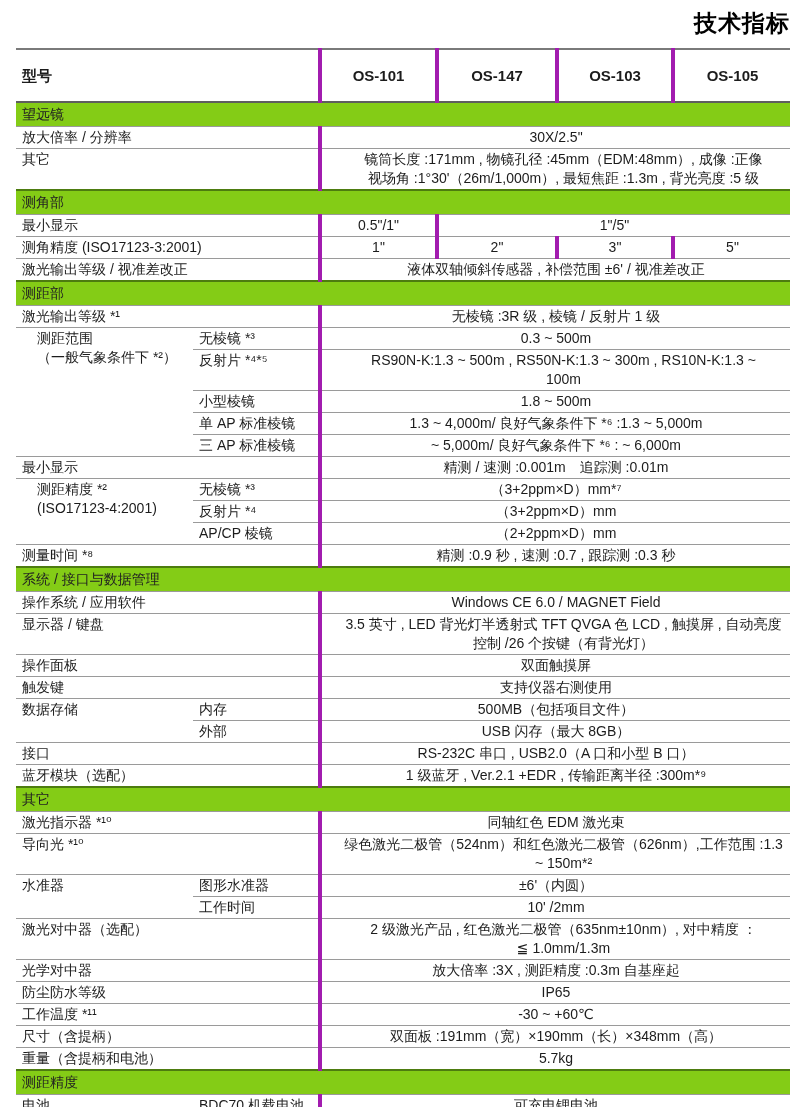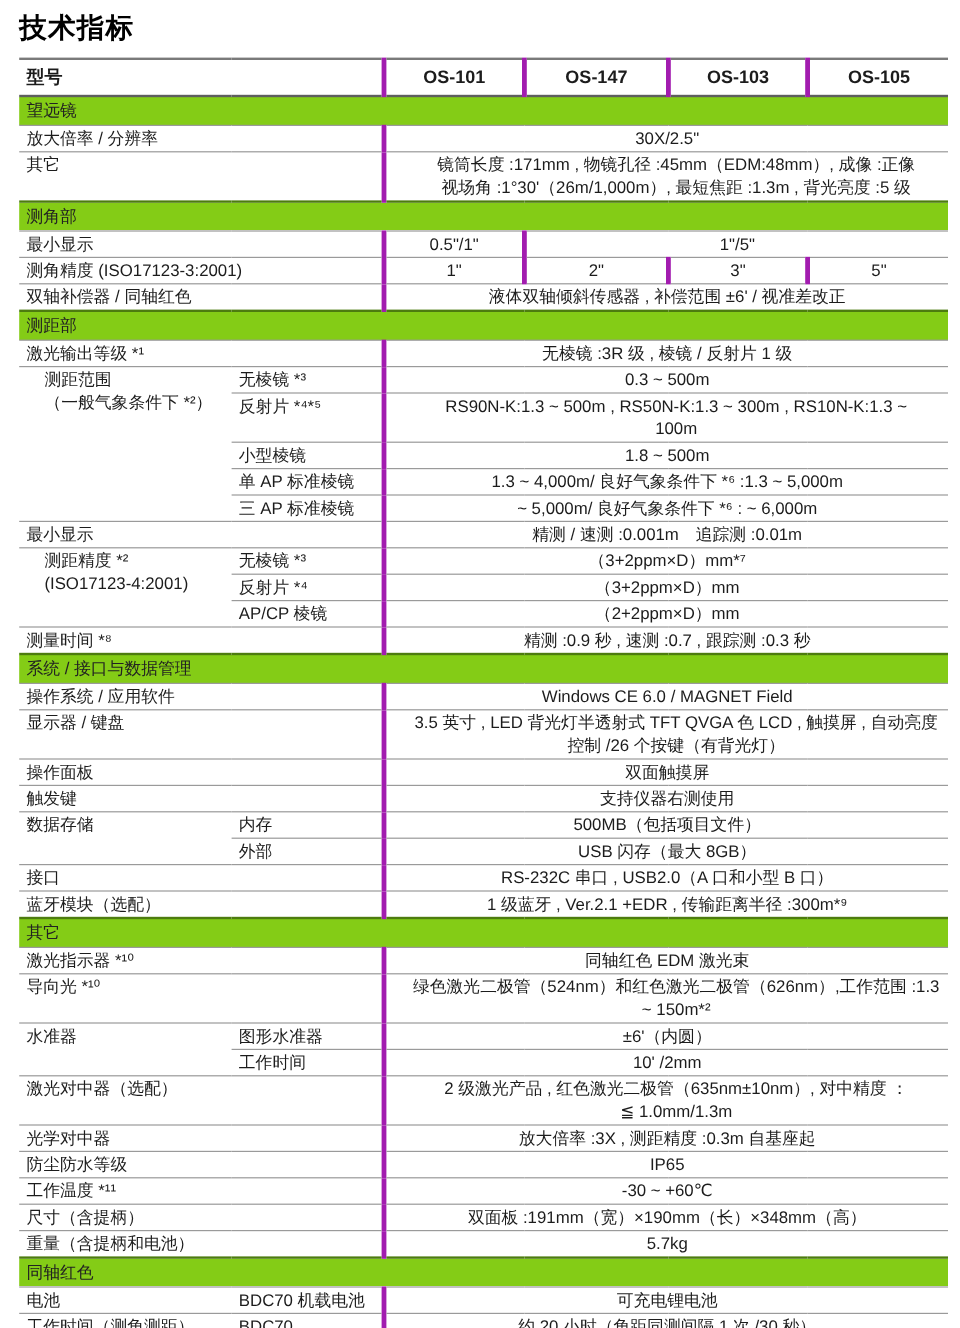--- a/index.html
+++ b/index.html
@@ -4,38 +4,38 @@
 <style>
   html,body{margin:0;padding:0;background:#ffffff;}
   body{
     width:800px;height:1107px;overflow:hidden;
     font-family:"Liberation Sans","DejaVu Sans",sans-serif;
     color:#1c1c1c;
   }
   .wrap{padding:6px 10px 0 16px;}
   h1{
     font-size:23px;line-height:26px;font-weight:bold;color:#000;
-    margin:4px 0 12px 0;letter-spacing:1px;
+    margin:4px 0 12px 0;letter-spacing:1px;text-align:right;
   }
   table.spec{
     border-collapse:collapse;table-layout:fixed;width:774px;
     font-size:14px;
     border-top:2px solid #7a7a7a;
     border-bottom:3px solid #565656;
   }
   col.cA{width:177px;} col.cB{width:127px;}
   col.cC{width:117px;} col.cD{width:120px;}
   col.cE{width:116px;} col.cF{width:117px;}
   td{
     border-top:1px solid #9a9a9a;
     padding:1px 6px;line-height:19px;vertical-align:middle;
     overflow:hidden;
   }
   tr.head td{
-    font-weight:bold;font-size:15px;padding:5px 6px;
+    font-weight:bold;font-size:15px;padding:16px 6px;
     border-bottom:2px solid #5e5e5e;
   }
   tr.section td{
     background:#84cc16;border-top:2px solid #4d7c0f;
     padding:2px 6px;color:#222;
   }
   .lbl{text-align:left;}
   .val{text-align:center;}
   .vl{border-left:4px solid #a21caf;}
   .top{vertical-align:top;}
@@ -89,21 +89,21 @@
       <td class="val vl" colspan="3">1"/5"</td>
     </tr>
     <tr>
       <td class="lbl" colspan="2">测角精度 (ISO17123-3:2001)</td>
       <td class="val vl">1"</td>
       <td class="val vl">2"</td>
       <td class="val vl">3"</td>
       <td class="val vl">5"</td>
     </tr>
     <tr>
-      <td class="lbl" colspan="2">双轴补偿器 / 同轴红色</td>
+      <td class="lbl" colspan="2">激光输出等级 / 视准差改正</td>
       <td class="val vl" colspan="4">液体双轴倾斜传感器 , 补偿范围 ±6' / 视准差改正</td>
     </tr>
 
     <tr class="section">
       <td colspan="6">测距部</td>
     </tr>
     <tr>
       <td class="lbl" colspan="2">激光输出等级 *¹</td>
       <td class="val vl" colspan="4">无棱镜 :3R 级 , 棱镜 / 反射片 1 级</td>
     </tr>
@@ -232,21 +232,21 @@
     <tr>
       <td class="lbl" colspan="2">尺寸（含提柄）</td>
       <td class="val vl" colspan="4">双面板 :191mm（宽）×190mm（长）×348mm（高）</td>
     </tr>
     <tr>
       <td class="lbl" colspan="2">重量（含提柄和电池）</td>
       <td class="val vl" colspan="4">5.7kg</td>
     </tr>
 
     <tr class="section">
-      <td colspan="6">同轴红色</td>
+      <td colspan="6">测距精度</td>
     </tr>
     <tr>
       <td class="lbl">电池</td>
       <td class="lbl">BDC70 机载电池</td>
       <td class="val vl" colspan="4">可充电锂电池</td>
     </tr>
     <tr>
       <td class="lbl top" rowspan="2">工作时间（测角测距）</td>
       <td class="lbl">BDC70</td>
       <td class="val vl" colspan="4">约 20 小时（角距同测间隔 1 次 /30 秒）</td>

